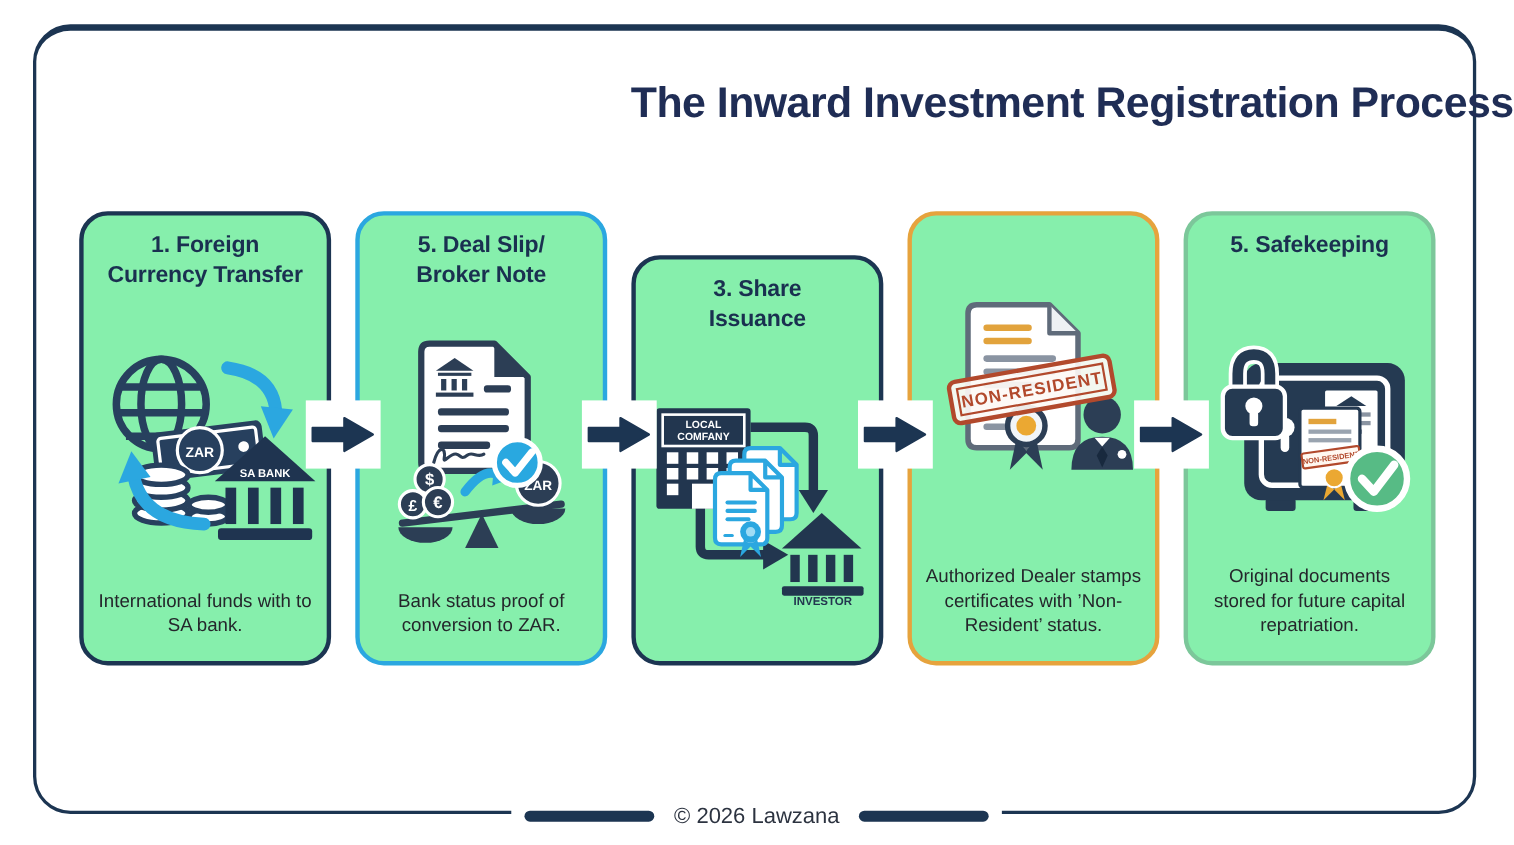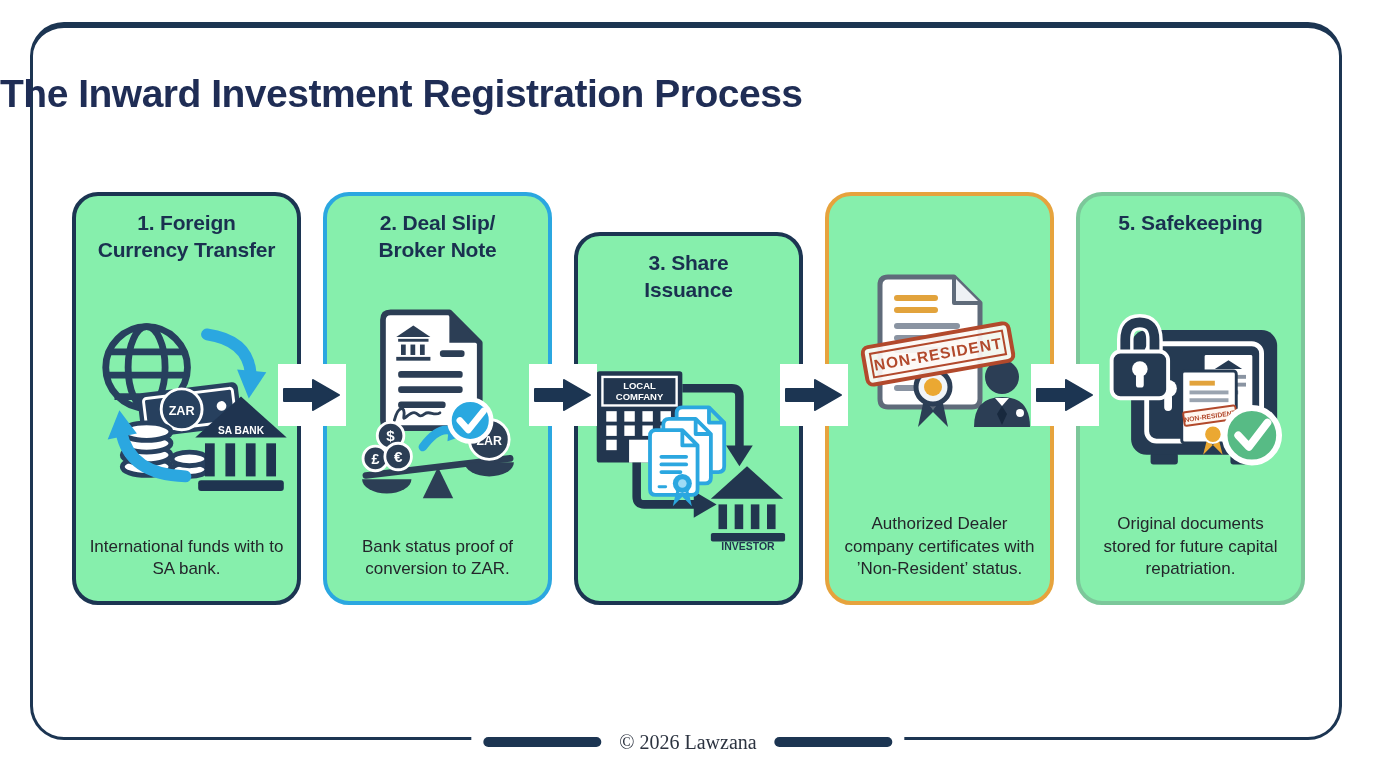--- a/index.html
+++ b/index.html
@@ -6,21 +6,21 @@
   body{
     width:1376px;height:768px;position:relative;background:#ffffff;
     font-family:"Liberation Sans","DejaVu Sans",sans-serif;overflow:hidden;
   }
   .frame{
     position:absolute;left:30px;top:22px;width:1312px;height:718px;
     border:3px solid #1c3552;border-top-width:6px;border-radius:34px;
     box-sizing:border-box;background:#ffffff;
   }
   .title{
-    position:absolute;left:0;right:0;top:72px;text-align:left;
+    position:absolute;left:0;right:0;top:72px;text-align:right;
     font-size:39px;font-weight:bold;letter-spacing:-0.5px;color:#1f2d55;
   }
   .cards{
     position:absolute;left:72px;top:192px;width:1233px;height:413px;
     display:flex;gap:22px;
   }
   .card{
     flex:1 1 0;border:4px solid #1c3552;border-radius:26px;background:#86efac;
     box-sizing:border-box;display:flex;flex-direction:column;align-items:center;
     padding:14px 6px 0 6px;
@@ -38,21 +38,21 @@
     position:absolute;top:364px;width:68px;height:62px;background:#ffffff;
     display:flex;align-items:center;justify-content:center;
   }
   .gap-arrow.a1{left:278px;} .gap-arrow.a2{left:529px;}
   .gap-arrow.a3{left:780px;} .gap-arrow.a4{left:1031px;}
   .footer{
     position:absolute;left:50%;transform:translateX(-50%);top:726px;height:32px;
     background:#ffffff;display:flex;align-items:center;gap:18px;padding:0 12px;
   }
   .footer-bar{width:118px;height:10px;border-radius:5px;background:#1c3552;}
-  .footer-text{font-size:20px;color:#2c3340;white-space:nowrap;font-family:Liberation Serif, serif;}
+  .footer-text{font-size:20px;color:#2c3340;white-space:nowrap;}
   svg{display:block;}
   text{font-family:"Liberation Sans","DejaVu Sans",sans-serif;}
 </style>
 </head>
 <body>
 
 <div class="frame"></div>
 
 <div class="title">The Inward Investment Registration Process</div>
 
@@ -103,21 +103,21 @@
           <rect x="166" y="136" width="10" height="34"></rect>
           <rect x="187" y="136" width="10" height="34"></rect>
           <rect x="117" y="174" width="88" height="11" rx="3"></rect>
         </g>
       </svg>
     </div>
     <div class="card-desc">International funds with to SA bank.</div>
   </div>
 
   <div class="card" style="border-color: rgb(43, 167, 224);">
-    <div class="card-head">2. Deal Slip/
+    <div class="card-head">5. Deal Slip/
 Broker Note</div>
     <div class="icon-zone">
       <svg width="190" height="204" viewBox="0 0 200 215">
         <g>
           <path d="M50 14 H112 L144 46 V128 Q144 136 136 136 H50 Q42 136 42 128 V22 Q42 14 50 14 Z" fill="#ffffff" stroke="#2c3e55" stroke-width="6" stroke-linejoin="round"></path>
           <polygon points="112,14 144,46 112,46" fill="#2c3e55"></polygon>
           <g fill="#2c3e55">
             <polygon points="56,40 92,40 74,28"></polygon>
             <rect x="58" y="42" width="32" height="3"></rect>
             <rect x="61" y="48" width="5" height="11"></rect>
@@ -253,21 +253,21 @@
           <polygon points="162,139 157,147 162,158 167,147" fill="#18293e"></polygon>
           <circle cx="180" cy="146" r="4" fill="#ffffff"></circle>
         </g>
         <g transform="rotate(-10 98 87)">
           <rect x="24" y="68" width="148" height="38" rx="6" fill="#fdf8f5" fill-opacity="0.92" stroke="#b2492c" stroke-width="4"></rect>
           <rect x="31" y="75" width="134" height="24" fill="none" stroke="#b2492c" stroke-width="2"></rect>
           <text x="98" y="92.5" text-anchor="middle" font-size="15.5" font-weight="bold" letter-spacing="1" fill="#b2492c">NON-RESIDENT</text>
         </g>
       </svg>
     </div>
-    <div class="card-desc">Authorized Dealer company certificates with ’Non-Resident’ status.</div>
+    <div class="card-desc">Authorized Dealer stamps certificates with ’Non-Resident’ status.</div>
   </div>
 
   <div class="card" style="border-color: rgb(124, 199, 154); justify-content: center;">
     <div class="card-head">5. Safekeeping</div>
     <div class="icon-zone">
       <svg width="205" height="185" viewBox="0 0 210 190">
         <g>
           <rect x="64" y="160" width="28" height="12" rx="3" fill="#253a52"></rect>
           <rect x="146" y="160" width="28" height="12" rx="3" fill="#253a52"></rect>
           <rect x="44" y="34" width="150" height="128" rx="16" fill="#253a52"></rect>

